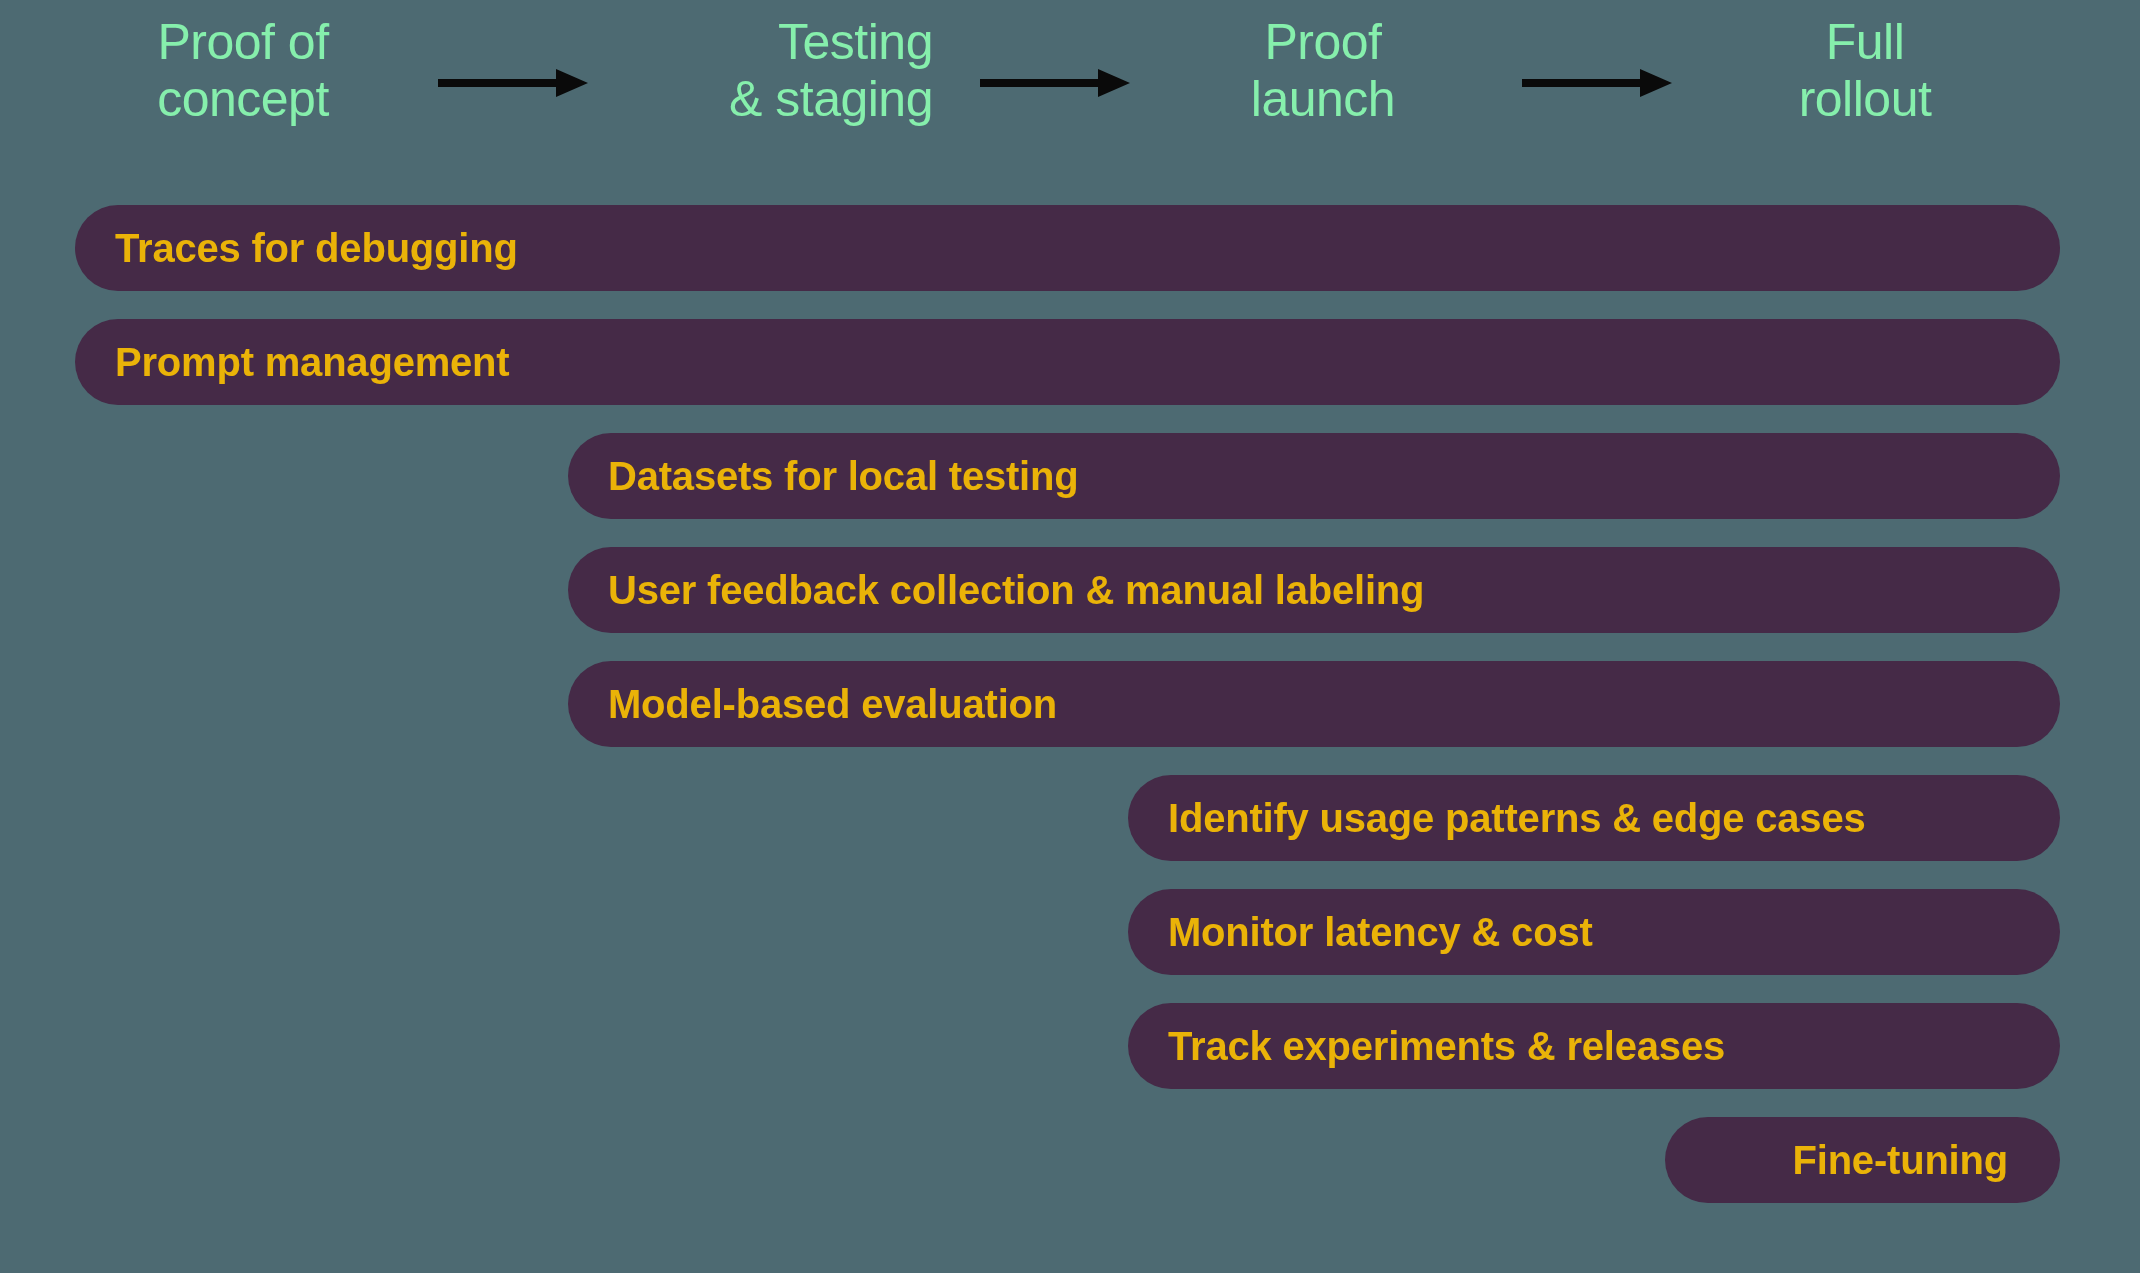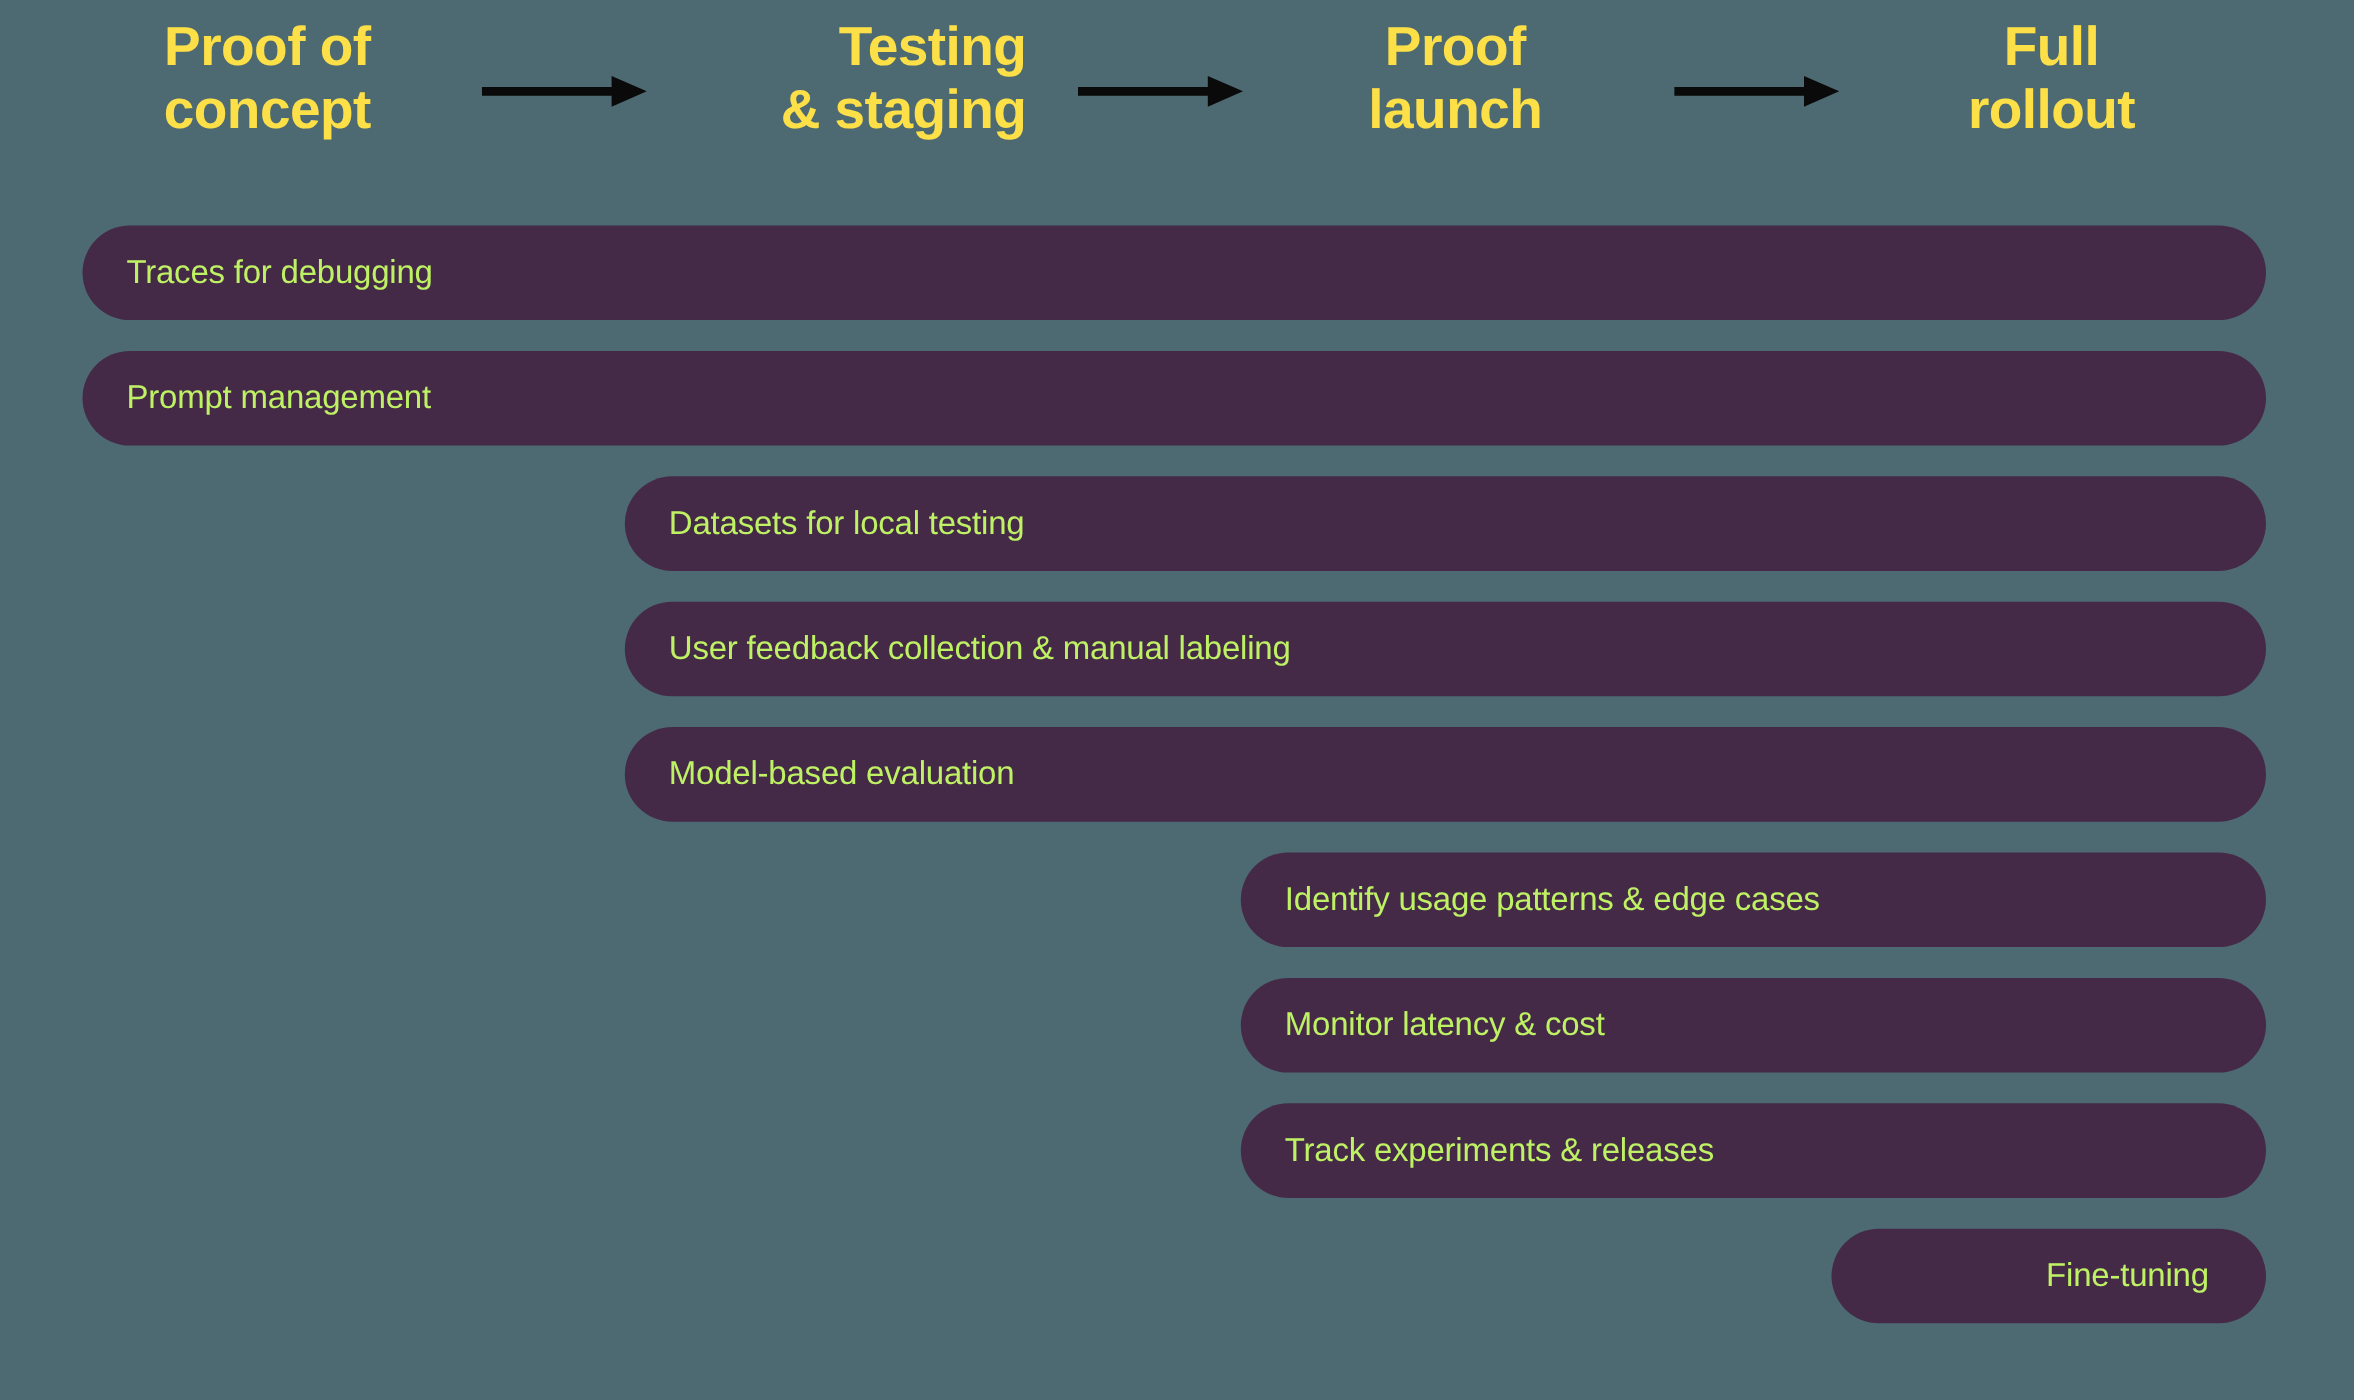--- a/index.html
+++ b/index.html
@@ -25,23 +25,23 @@
     top: 0;
     width: 2140px;
     height: 160px;
   }
   .stage-label {
     position: absolute;
     top: 14px;
     width: 300px;
     text-align: center;
     font-size: 50px;
-    font-weight: 700;
+    font-weight: 400;
     line-height: 1.14;
-    color: #fde047;
+    color: #86efac;
     letter-spacing: -0.5px;
     white-space: pre-line;
   }
   .stage-arrow {
     position: absolute;
     top: 63px;
     width: 150px;
     height: 40px;
   }
   .stage-arrow svg { display: block; }
@@ -50,23 +50,23 @@
   .pill {
     position: absolute;
     height: 86px;
     background: #452a47;
     border-radius: 43px;
     display: flex;
     align-items: center;
     box-sizing: border-box;
   }
   .pill-label {
-    font-size: 30px;
-    font-weight: 400;
-    color: #bef264;
+    font-size: 40px;
+    font-weight: 700;
+    color: #eab308;
     letter-spacing: -0.2px;
     white-space: nowrap;
   }
   .pill.align-left  { justify-content: flex-start; padding-left: 40px; }
   .pill.align-right { justify-content: flex-end;   padding-right: 52px; }
 </style>
 </head>
 <body>
 
 <div id="canvas">

